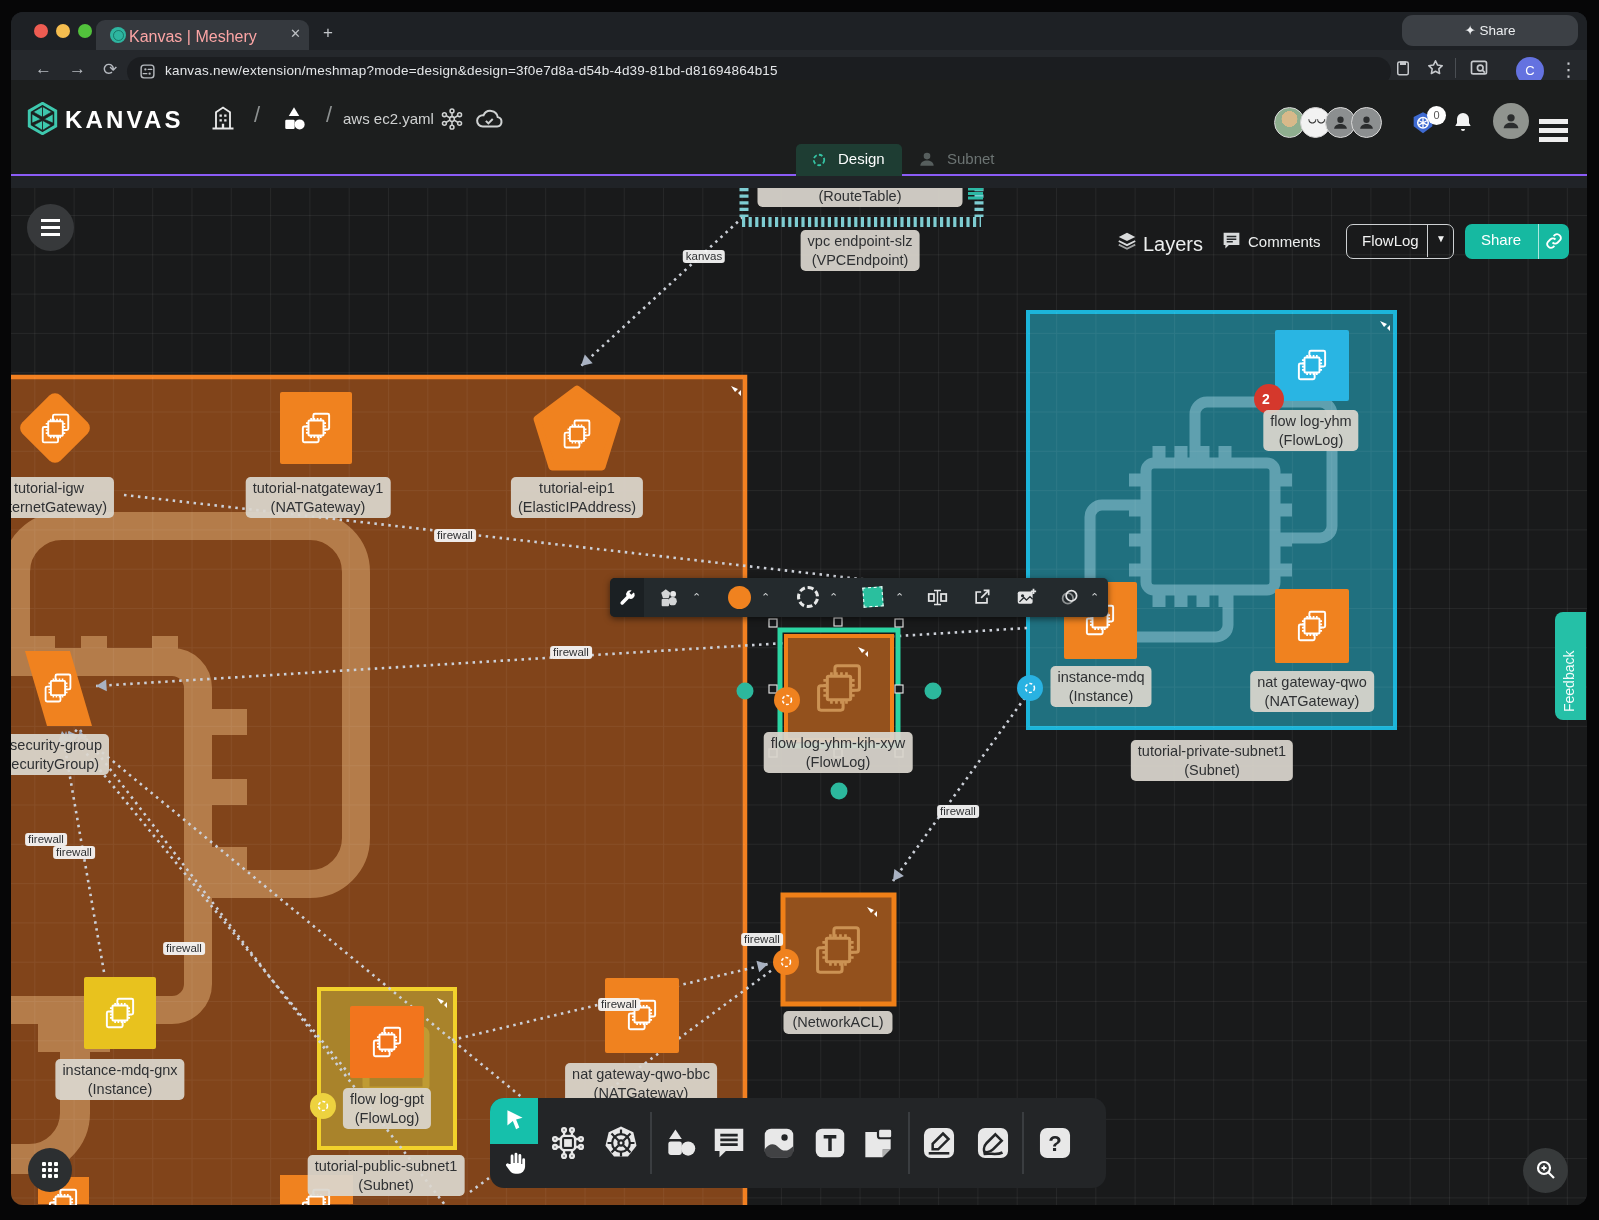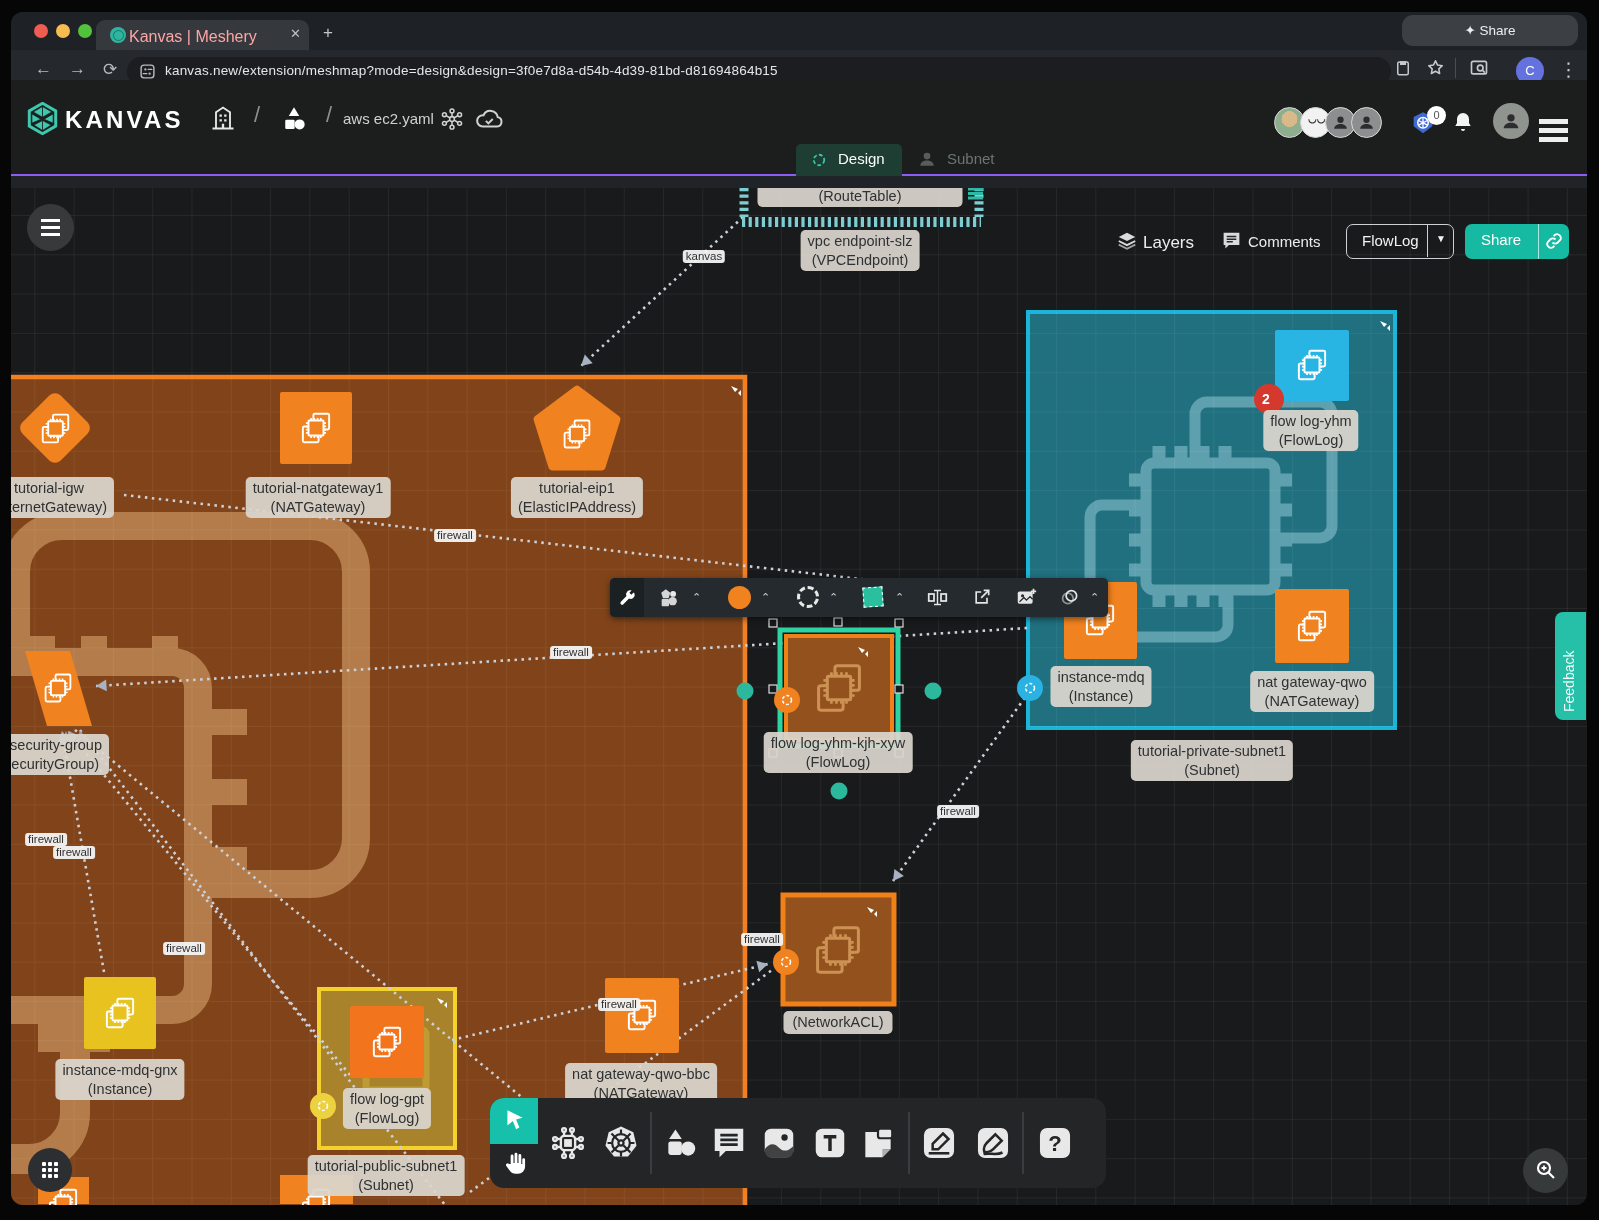--- a/index.html
+++ b/index.html
@@ -317,21 +317,21 @@
       </svg>
 
       <div class="abs" style="left:27px;top:204px;width:47px;height:47px;border-radius:50%;background:#37393b">
         <div class="abs" style="left:14px;top:15px;width:19px;height:3px;background:#fff;box-shadow:0 7px #fff,0 14px #fff"></div>
       </div>
       <svg class="abs" style="left:1116px;top:230px" width="22" height="22" viewBox="0 0 24 24" fill="#d9dbdc">
           <path d="M12 3l9 4.5-9 4.5-9-4.5z"></path>
           <path d="M3 12l9 4.5 9-4.5" fill="none" stroke="#d9dbdc" stroke-width="2"></path>
           <path d="M3 16l9 4.5 9-4.5" fill="none" stroke="#d9dbdc" stroke-width="2" opacity=".7"></path>
         </svg>
-      <div class="abs" style="left:1143px;top:233px;color:#eceeee;font-size:17px">Layers</div>
+      <div class="abs" style="left:1143px;top:233px;color:#eceeee;font-size:20px">Layers</div>
       <svg class="abs" style="left:1221px;top:230px" width="21" height="21" viewBox="0 0 24 24" fill="#d9dbdc">
           <path d="M3 3h18v14H9l-4 4v-4H3z"></path>
           <path d="M6.5 7.5h11M6.5 10.5h11M6.5 13.5h7" stroke="#26292b" stroke-width="1.8"></path>
         </svg>
       <div class="abs" style="left:1248px;top:233px;color:#eceeee;font-size:15px">Comments</div>
       <div class="abs" style="left:1346px;top:224px;width:108px;height:35px;border:1.4px solid #ced1d3;border-radius:7px;color:#f2f3f3;font-size:15px">
         <span class="abs" style="left:15px;top:7px">FlowLog</span>
         <div class="abs" style="left:80px;top:0;width:1.4px;height:32px;background:#ced1d3"></div>
         <span class="abs" style="left:89px;top:8px;font-size:10px">▼</span>
       </div>

